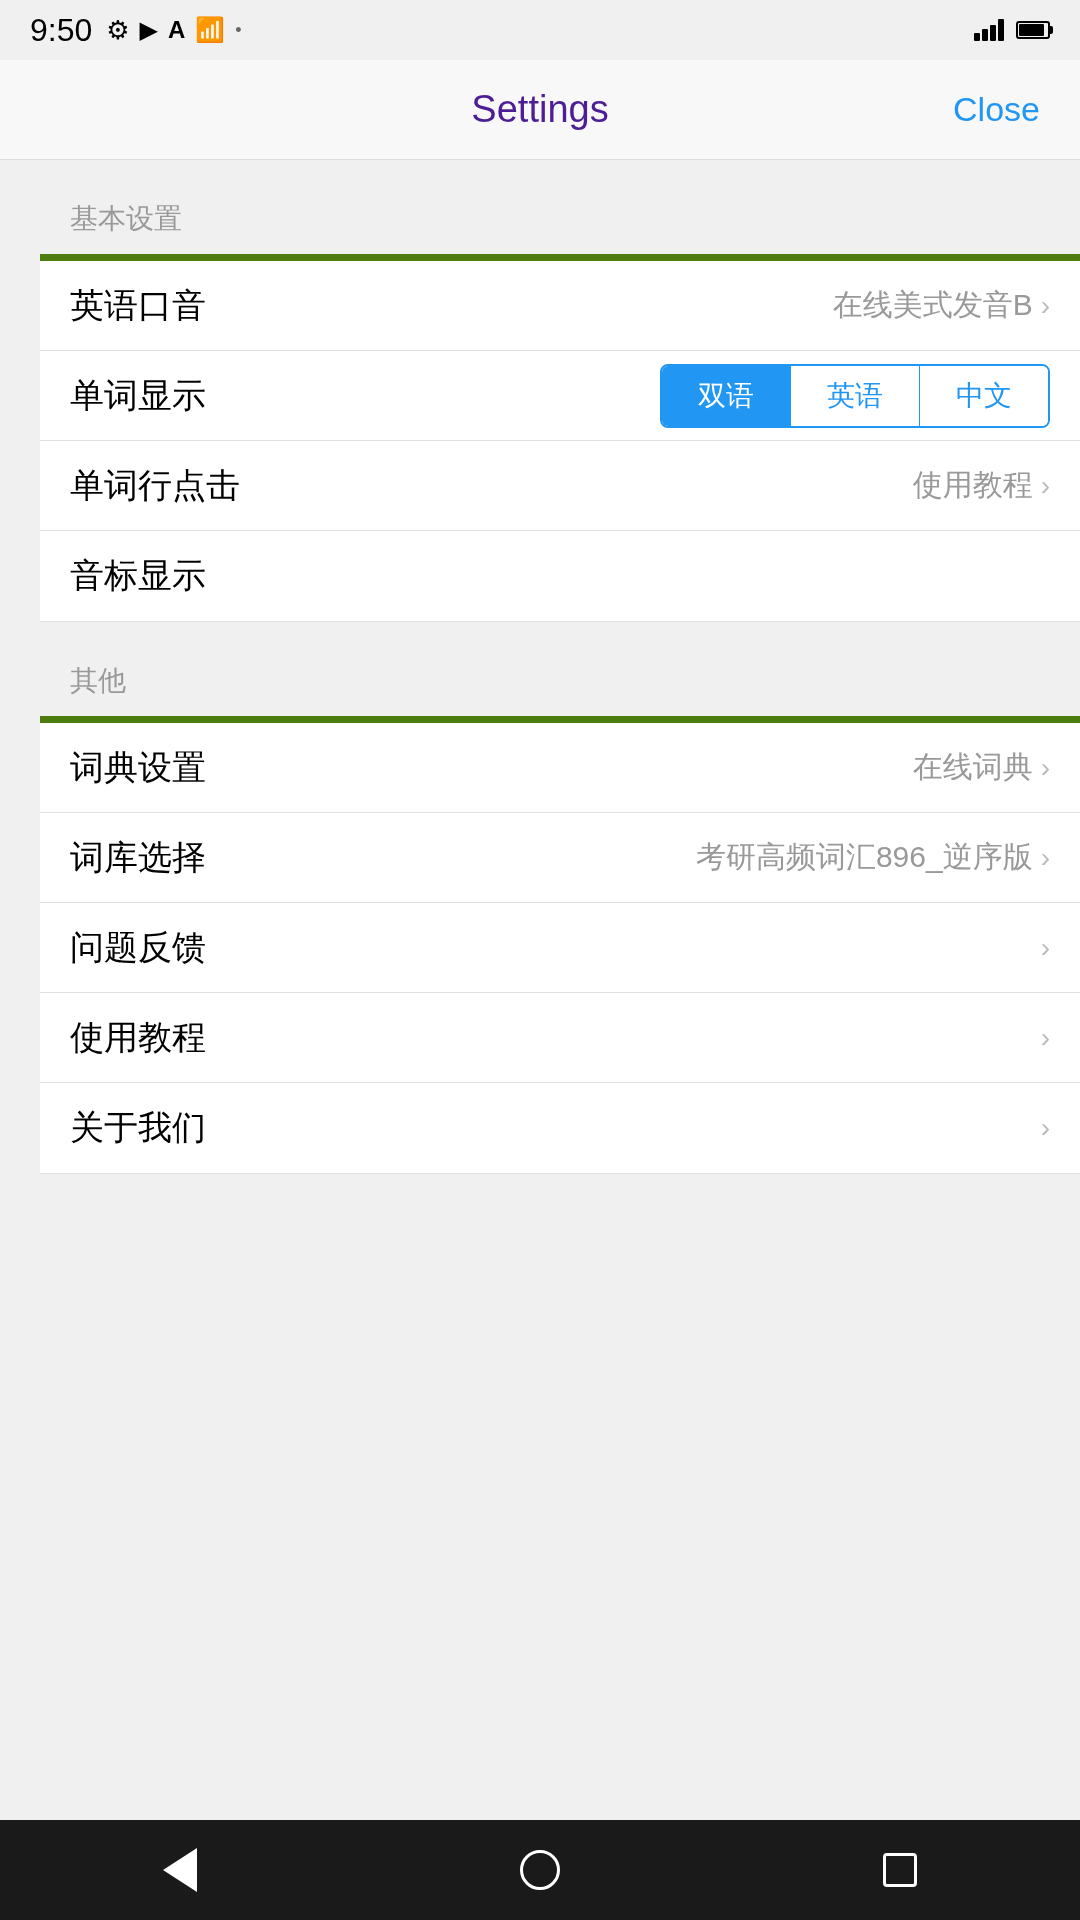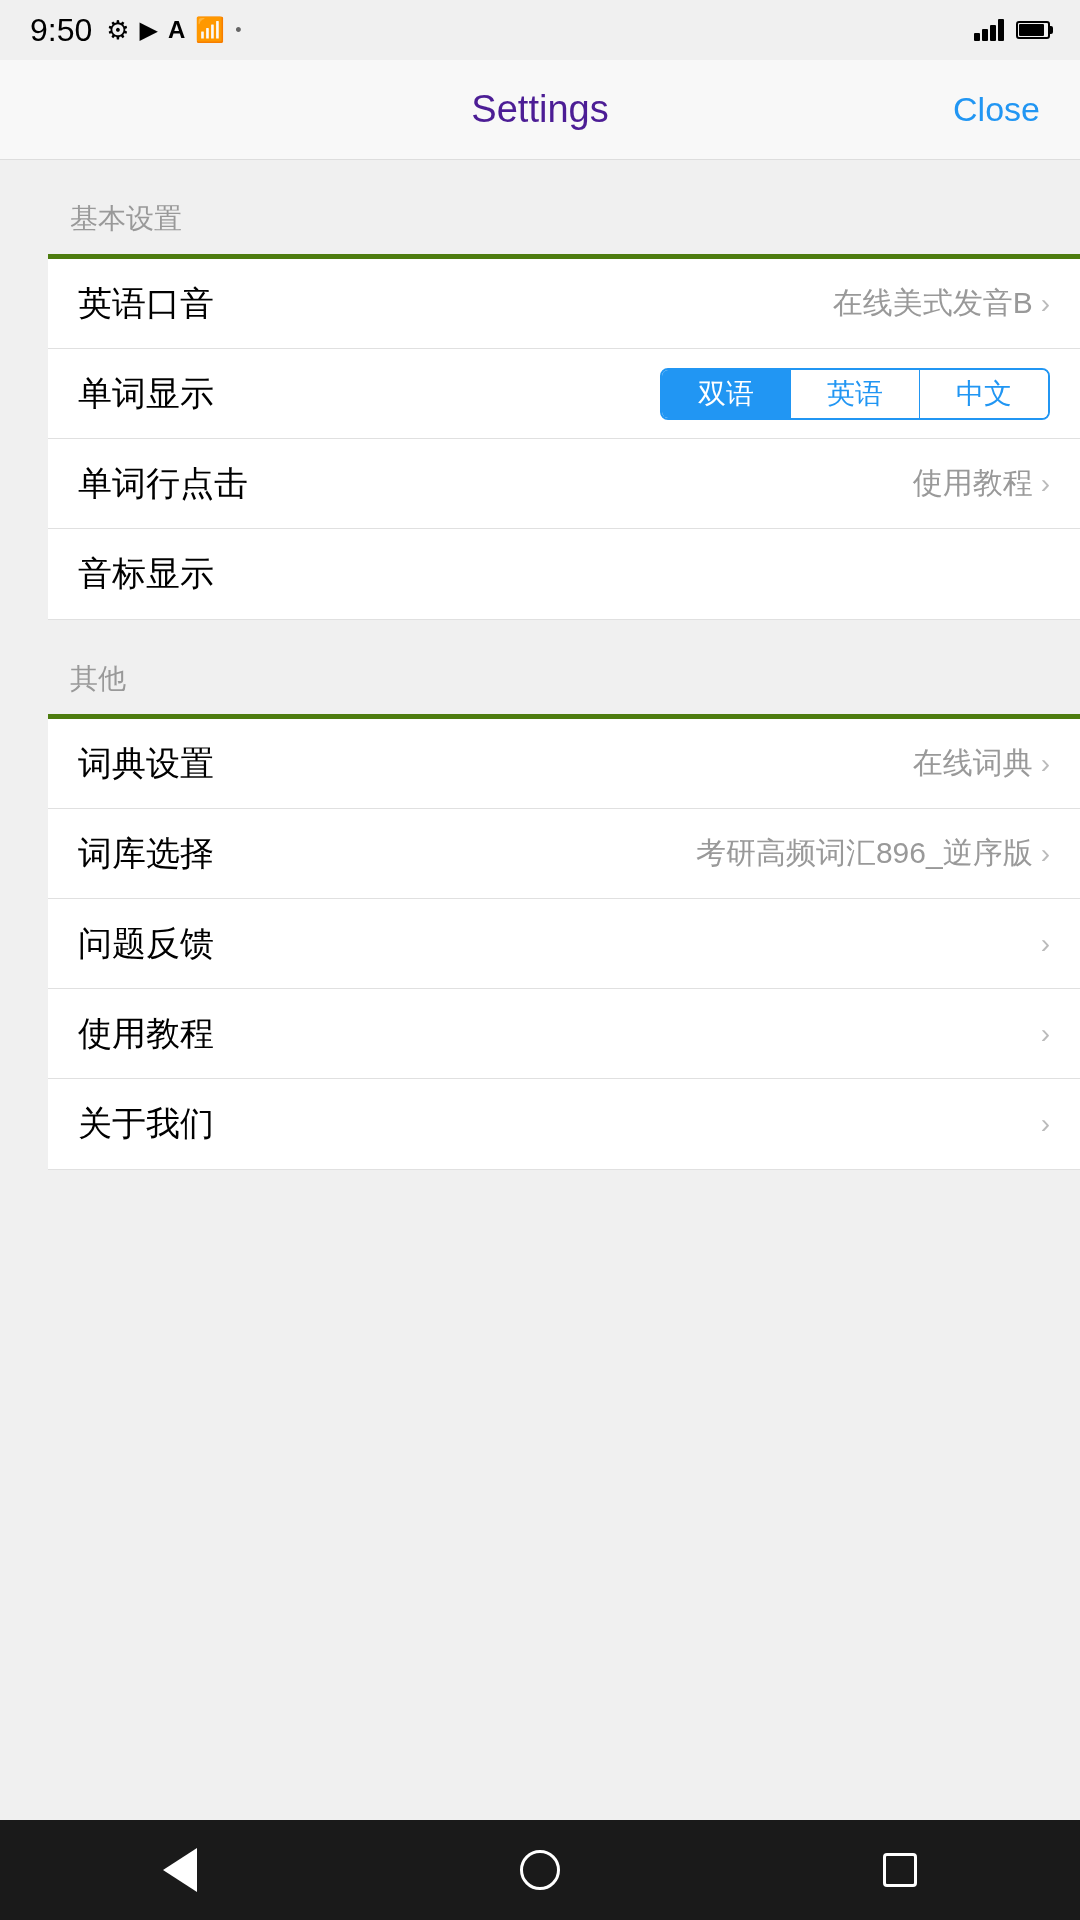--- a/index.html
+++ b/index.html
@@ -137,23 +137,22 @@
     }
 
     .section-header-text {
       font-size: 28px;
       color: #999;
     }
 
     
     .settings-list {
       background-color: #eab308;
-      border-top: 5px solid #4d7c0f;
+      border-top: 7px solid #4d7c0f;
       border-bottom: 1px solid #e0e0e0;
-      margin-left: 8px;
     }
 
     .settings-row {
       display: flex;
       align-items: center;
       justify-content: space-between;
       padding: 0 30px;
       min-height: 90px;
       border-bottom: 1px solid #e0e0e0;
       background-color: #fff;
@@ -182,21 +181,21 @@
       color: #bbb;
       margin-left: 4px;
     }
 
     
     .segmented-control {
       display: flex;
       border: 2px solid #2196F3;
       border-radius: 8px;
       overflow: hidden;
-      height: 52px;
+      height: 64px;
     }
 
     .seg-btn {
       padding: 0 36px;
       font-size: 28px;
       display: flex;
       align-items: center;
       justify-content: center;
       cursor: pointer;
       color: #2196F3;

